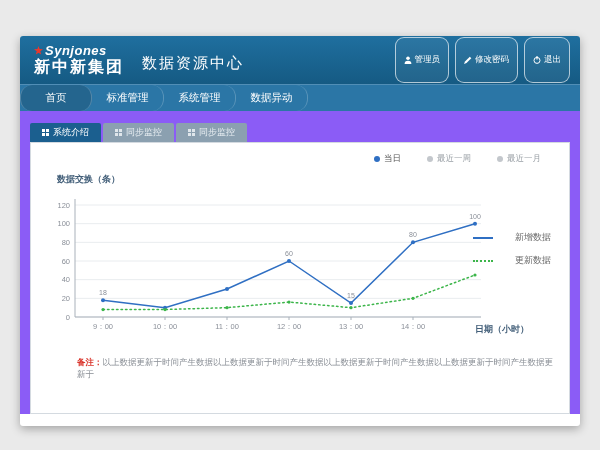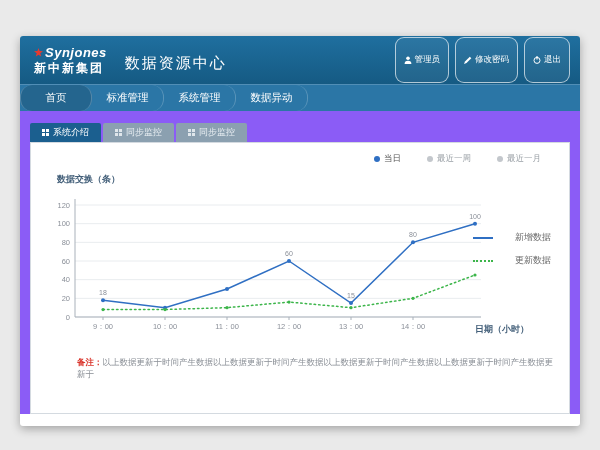--- a/index.html
+++ b/index.html
@@ -15,21 +15,21 @@
     background:#ffffff; border-radius:3px; overflow:hidden;
     box-shadow:0 3px 10px rgba(0,0,0,.30);
   }
   
   .header {
     height:48px; background:linear-gradient(#1f6f9f,#155a83);
     display:flex; align-items:center; padding:0 10px; color:#fff;
   }
   .logo { display:flex; flex-direction:column; line-height:1.05; margin-left:4px; }
   .logo-top { display:flex; align-items:center; gap:2px; font-size:13px; font-weight:bold; font-style:italic; letter-spacing:.5px; }
-  .logo-cn { font-size:12px; font-weight:bold; letter-spacing:2px; margin-top:2px; }
+  .logo-cn { font-size:16px; font-weight:bold; letter-spacing:2px; margin-top:2px; }
   .app-title { font-size:15px; margin-left:18px; letter-spacing:2px; margin-top:6px; }
   .header-actions { margin-left:auto; display:flex; gap:6px; align-items:center; }
   .hbtn {
     display:flex; align-items:center; gap:3px;
     border:1px solid rgba(255,255,255,.65); border-radius:9px;
     font-size:8.5px; color:#fff; padding:16px 8px; cursor:pointer;
     background:rgba(255,255,255,.06);
   }
   .hbtn svg { display:block; }
   

